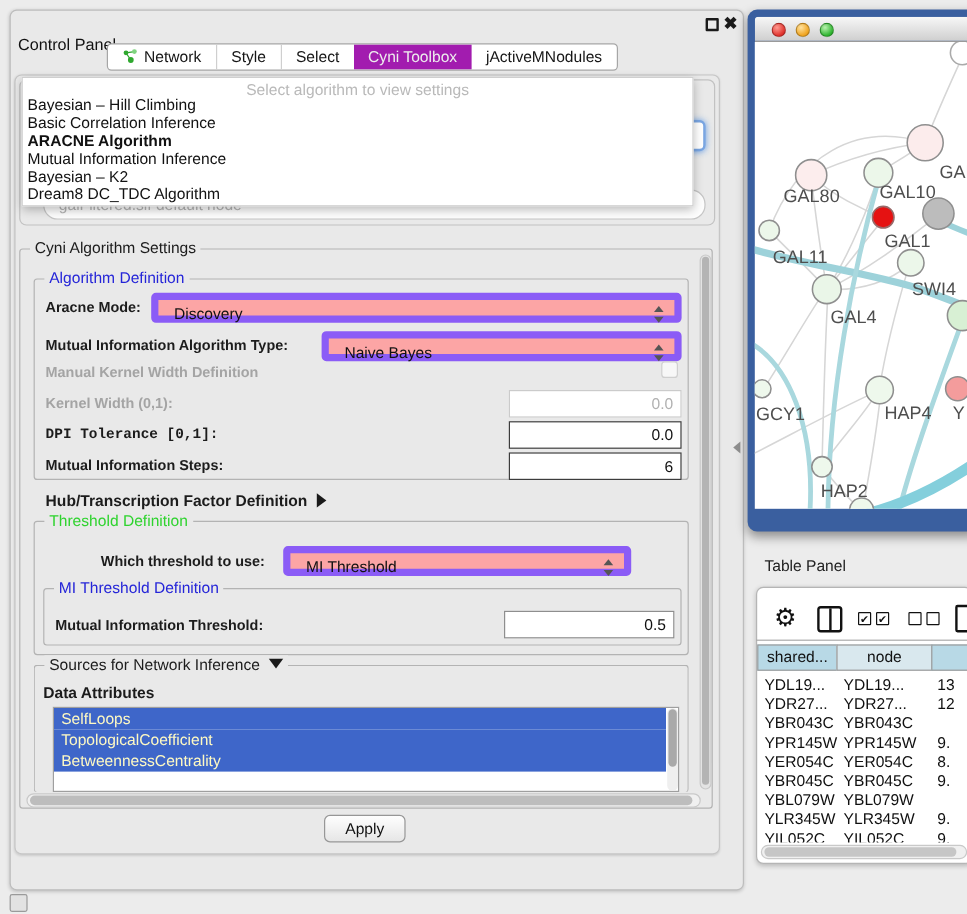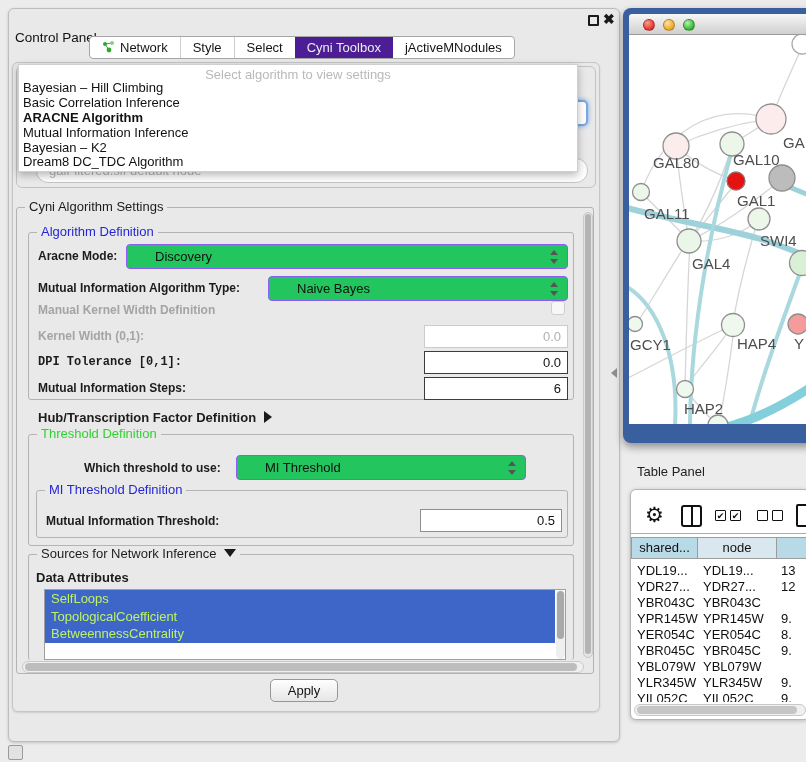--- a/index.html
+++ b/index.html
@@ -12,21 +12,21 @@
   .cp { left:8px; top:8px; width:612px; height:734px; background:#e9e9e9;
         border:1px solid #bdbdbd; border-radius:6px; box-shadow:0 1px 3px rgba(0,0,0,.18); }
   .cp-title { left:14px; top:13px; font-size:13.5px; color:#111;margin-top:16px; }
   .cp-float { left:588px; top:15px; width:11px; height:11px; border:2px solid #1a1a1a; border-radius:1px; }
   .cp-close { left:603px; top:11px; font-size:14px; font-weight:900; color:#1a1a1a; }
 
   
   .tabstrip { display:flex; background:#fff; border:1px solid #a6a6a6; border-radius:4px; overflow:hidden; height:23px; }
   .tab { display:flex; align-items:center; gap:5px; padding:0 12px; font-size:13px; color:#151515; border-left:1px solid #cfcfcf; white-space:nowrap; }
   .tab:first-child { border-left:none; }
-  .tab.sel { background:#4c1d95; color:#ededed; border-left:none; }
+  .tab.sel { background:#a21caf; color:#ededed; border-left:none; }
   .tab.sel + .tab { border-left:none; }
 
   
   .inner { left:12px; top:62px; width:588px; height:650px; background:#e9e9e9;
            border:1px solid #c6c6c6; border-radius:6px; box-shadow:0 1px 2px rgba(0,0,0,.12); }
 
   
   .toppanel { left:16px; top:66px; width:580px; height:122px; border:1px solid #c2c2c2; border-radius:6px; background:#e9e9e9; }
   .focus-combo { left:330px; top:100px; width:258px; height:26px; background:#fff; border:2px solid #7aa6e2;
                  border-radius:5px; box-shadow:0 0 5px rgba(90,150,230,.85); }
@@ -43,41 +43,41 @@
   
   .group { position:absolute; border:1px solid #b3b3b3; border-radius:3px; }
   .glabel { position:absolute; top:-9px; left:8px; background:#e9e9e9; padding:0 4px; font-size:13px; white-space:nowrap; }
   .glabel.blue { color:#2525d8; }
   .glabel.green { color:#2fd32f; }
   .glabel.black { color:#1c1c1c; }
 
   .flabel { position:absolute; font-size:12px; font-weight:bold; color:#1c1c1c; white-space:nowrap; }
   .flabel.dis { color:#a4a4a4; }
 
-  .combo { position:absolute; height:25px; background:#22c55e; border:1px solid #8b5cf6; border-radius:4px;
-           font-size:13px; color:#111; line-height:23px; padding-left:28px; }
+  .combo { position:absolute; height:25px; background:#fca5a5; border:6px solid #8b5cf6; border-radius:4px;
+           font-size:13px; color:#111; line-height:23px; padding-left:13px; }
   .combo .arrows { position:absolute; right:9px; top:4px; width:8px; height:16px; }
   .combo .arrows i { position:absolute; left:0; width:0; height:0; border-left:4px solid transparent; border-right:4px solid transparent; }
   .combo .arrows i.up { top:1px; border-bottom:5px solid #555; }
   .combo .arrows i.dn { bottom:1px; border-top:5px solid #555; }
 
   .tfield { position:absolute; height:23px; background:#fff; font-size:13px; text-align:right; padding-right:6px; line-height:21px; }
   .tfield.dark { border:1.5px solid #3c3c3c; color:#111; }
   .tfield.lite { border:1px solid #cbcbcb; color:#b1b1b1; }
   .tfield.mid  { border:1px solid #8e8e8e; color:#111; }
 
   .chk { position:absolute; width:14px; height:14px; border:1.5px solid #cfcfcf; border-radius:3px; background:#f7f7f7; }
 
   .arrow-right { display:inline-block; width:0; height:0; border-top:6px solid transparent; border-bottom:6px solid transparent;
                  border-left:8px solid #1a1a1a; margin-left:8px; vertical-align:-1px; }
   .arrow-down { display:inline-block; width:0; height:0; border-left:6px solid transparent; border-right:6px solid transparent;
                 border-top:8px solid #1a1a1a; margin-left:7px; vertical-align:1px; }
 
   .attr-list { position:absolute; background:#fff; border:1px solid #9f9f9f; }
-  .attr-item { height:17.5px; line-height:17.5px; font-size:13px; color:#bef264; background:#3e66c9; padding-left:6px; }
+  .attr-item { height:17.5px; line-height:17.5px; font-size:13px; color:#fef9c3; background:#3e66c9; padding-left:6px; }
 
   .vscroll { position:absolute; background:#e3e3e3; border:1px solid #c9c9c9; border-radius:5px; }
   .vthumb { position:absolute; left:1px; right:1px; background:#b4b4b4; border-radius:5px; }
   .hscroll { position:absolute; background:#f0f0f0; border:1px solid #c9c9c9; border-radius:6px; }
   .hthumb { position:absolute; top:1px; bottom:1px; background:#bdbdbd; border-radius:6px; }
 
   .btn { position:absolute; background:linear-gradient(#fefefe,#e6e6e6); border:1px solid #979797; border-radius:5px;
          font-size:13px; color:#111; text-align:center; line-height:21px; }
 
   

